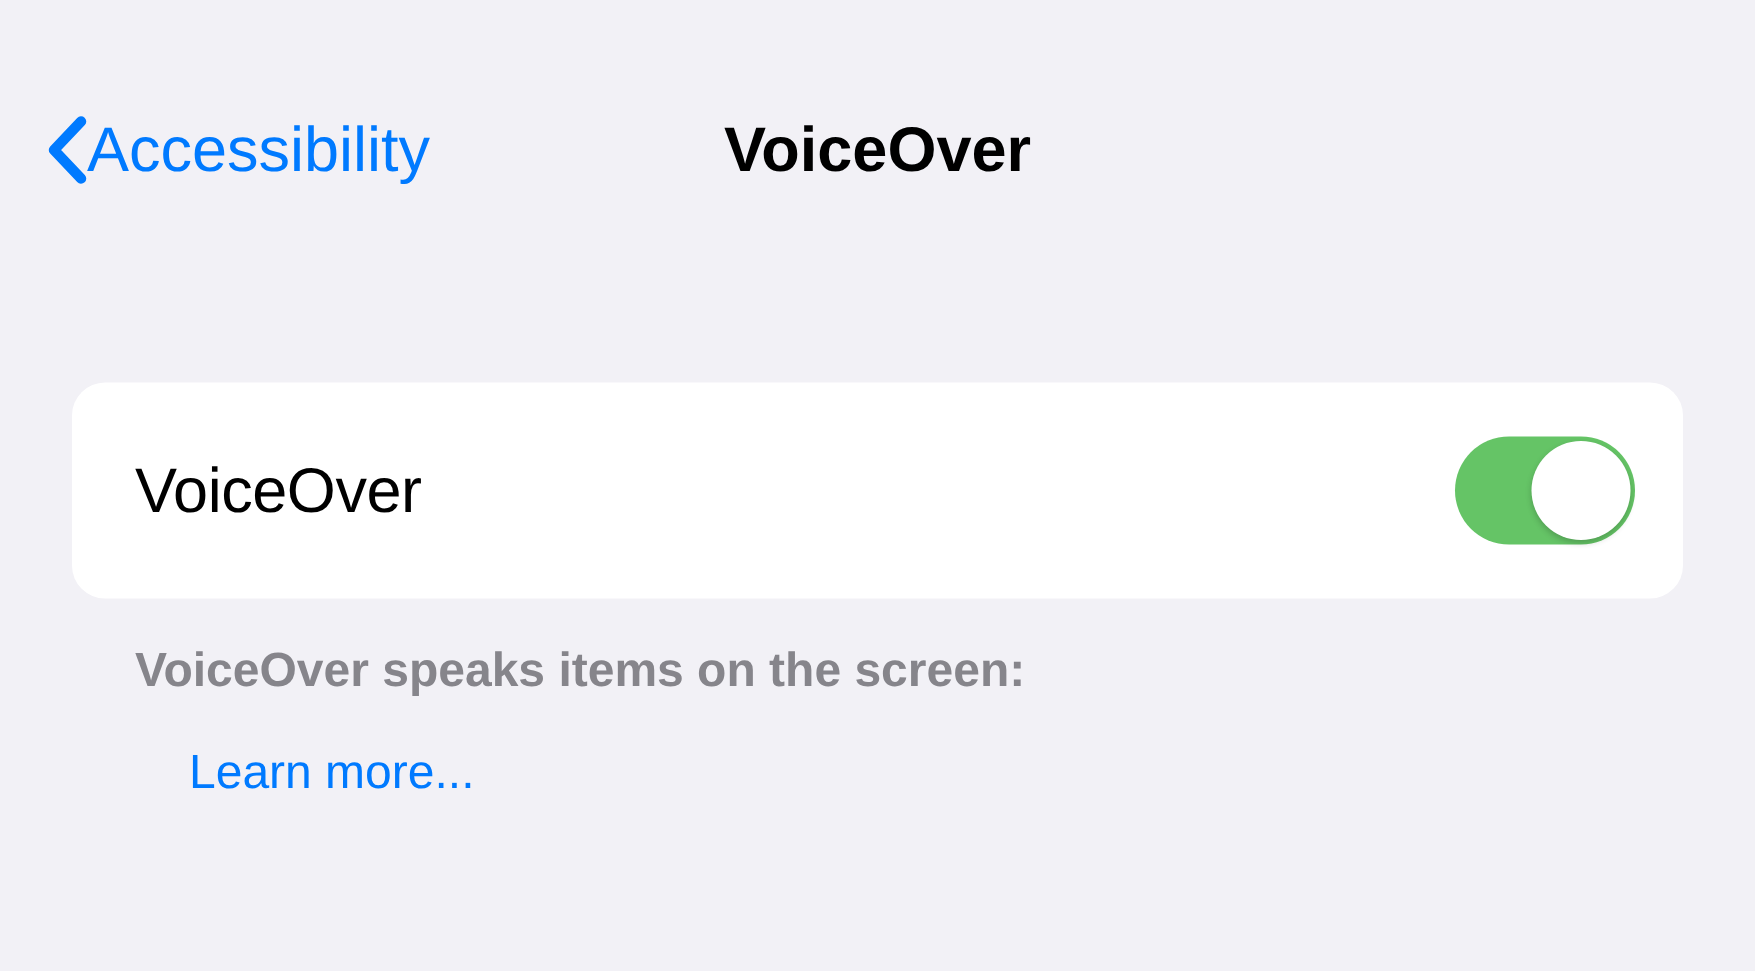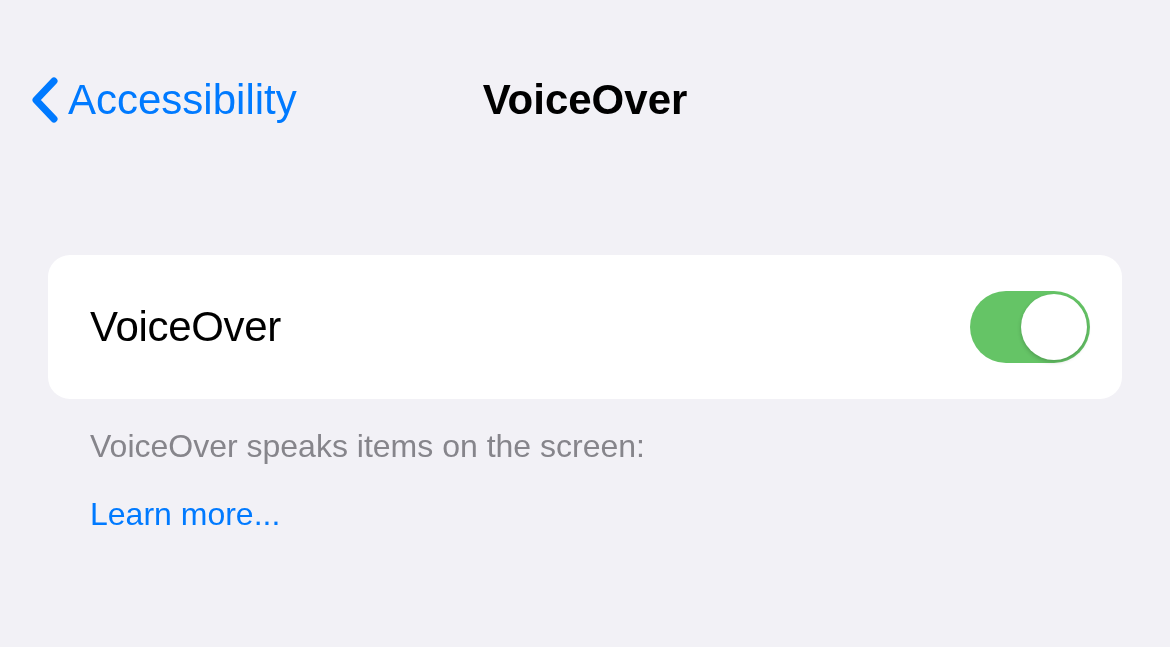--- a/index.html
+++ b/index.html
@@ -21,21 +21,21 @@
       position: relative;
       height: 140px;
     }
     .back-button {
       display: flex;
       align-items: center;
       color: #007aff;
       font-size: 42px;
       font-weight: 400;
       cursor: pointer;
-      gap: 10px;
+      gap: 0;
     }
     .back-chevron {
       display: inline-block;
     }
     .back-chevron svg {
       display: block;
     }
     .nav-title {
       position: absolute;
       left: 50%;
@@ -79,21 +79,21 @@
       border-radius: 50%;
       box-shadow: 0 2px 4px rgba(0,0,0,0.2);
     }
     .description {
       padding: 24px 0 0 42px;
       font-size: 32px;
       line-height: 1.45;
       color: #86858b;
     }
     .desc-heading {
-      font-weight: 400;
+      font-weight: 700;
     }
     .bullet-list {
       list-style: none;
     }
     .bullet-list li {
       position: relative;
       padding-left: 44px;
     }
     .bullet-list li::before {
       content: "•";
@@ -101,20 +101,21 @@
       left: 12px;
       color: #86858b;
     }
     .learn-more {
       display: inline-block;
       margin-top: 22px;
       color: #007aff;
       font-size: 32px;
       font-weight: 400;
       cursor: pointer;
+      margin-left: 36px;
     }
   </style>
 </head>
 <body>
 
 <div class="navbar">
   <div class="back-button">
     <span class="back-chevron">
       <svg width="28" height="46" viewBox="0 0 28 46">
         <polyline points="24,4 6,23 24,42" fill="none" stroke="#007aff" stroke-width="7" stroke-linecap="round" stroke-linejoin="round"></polyline>

